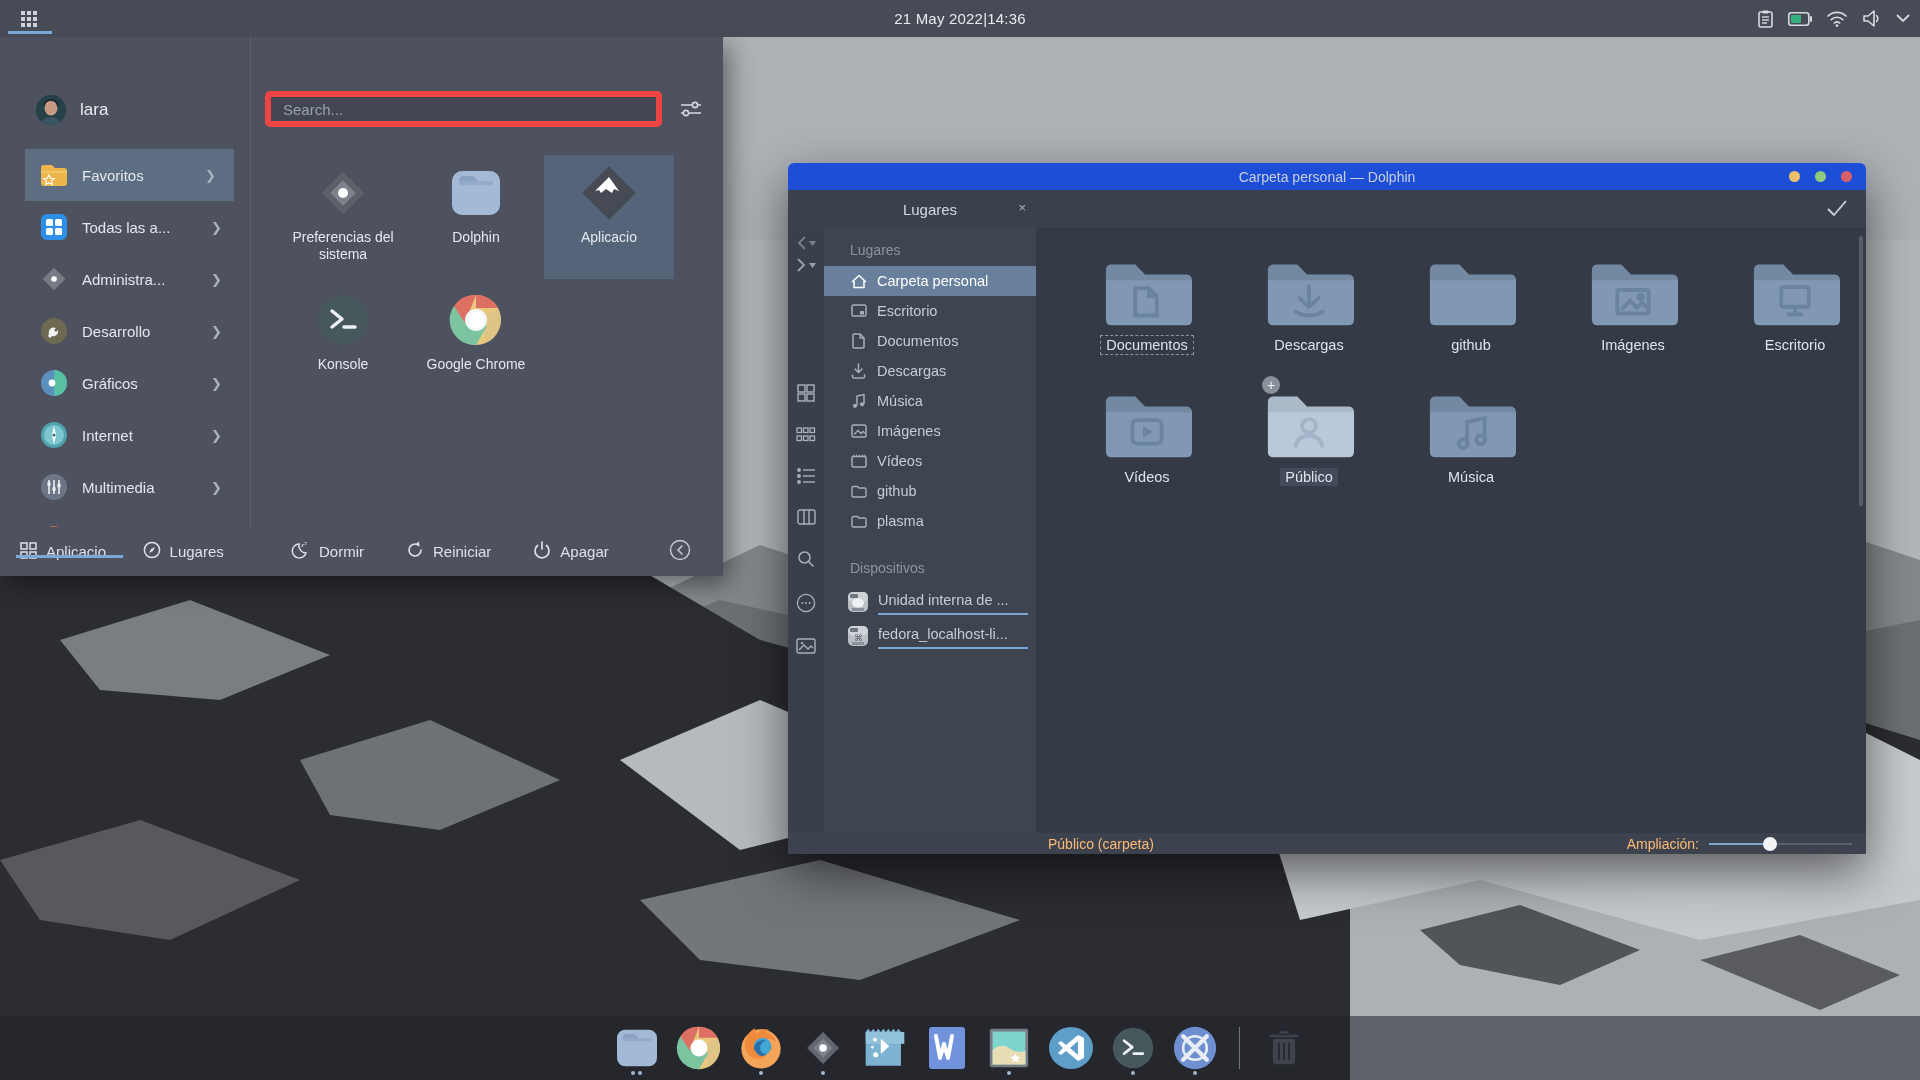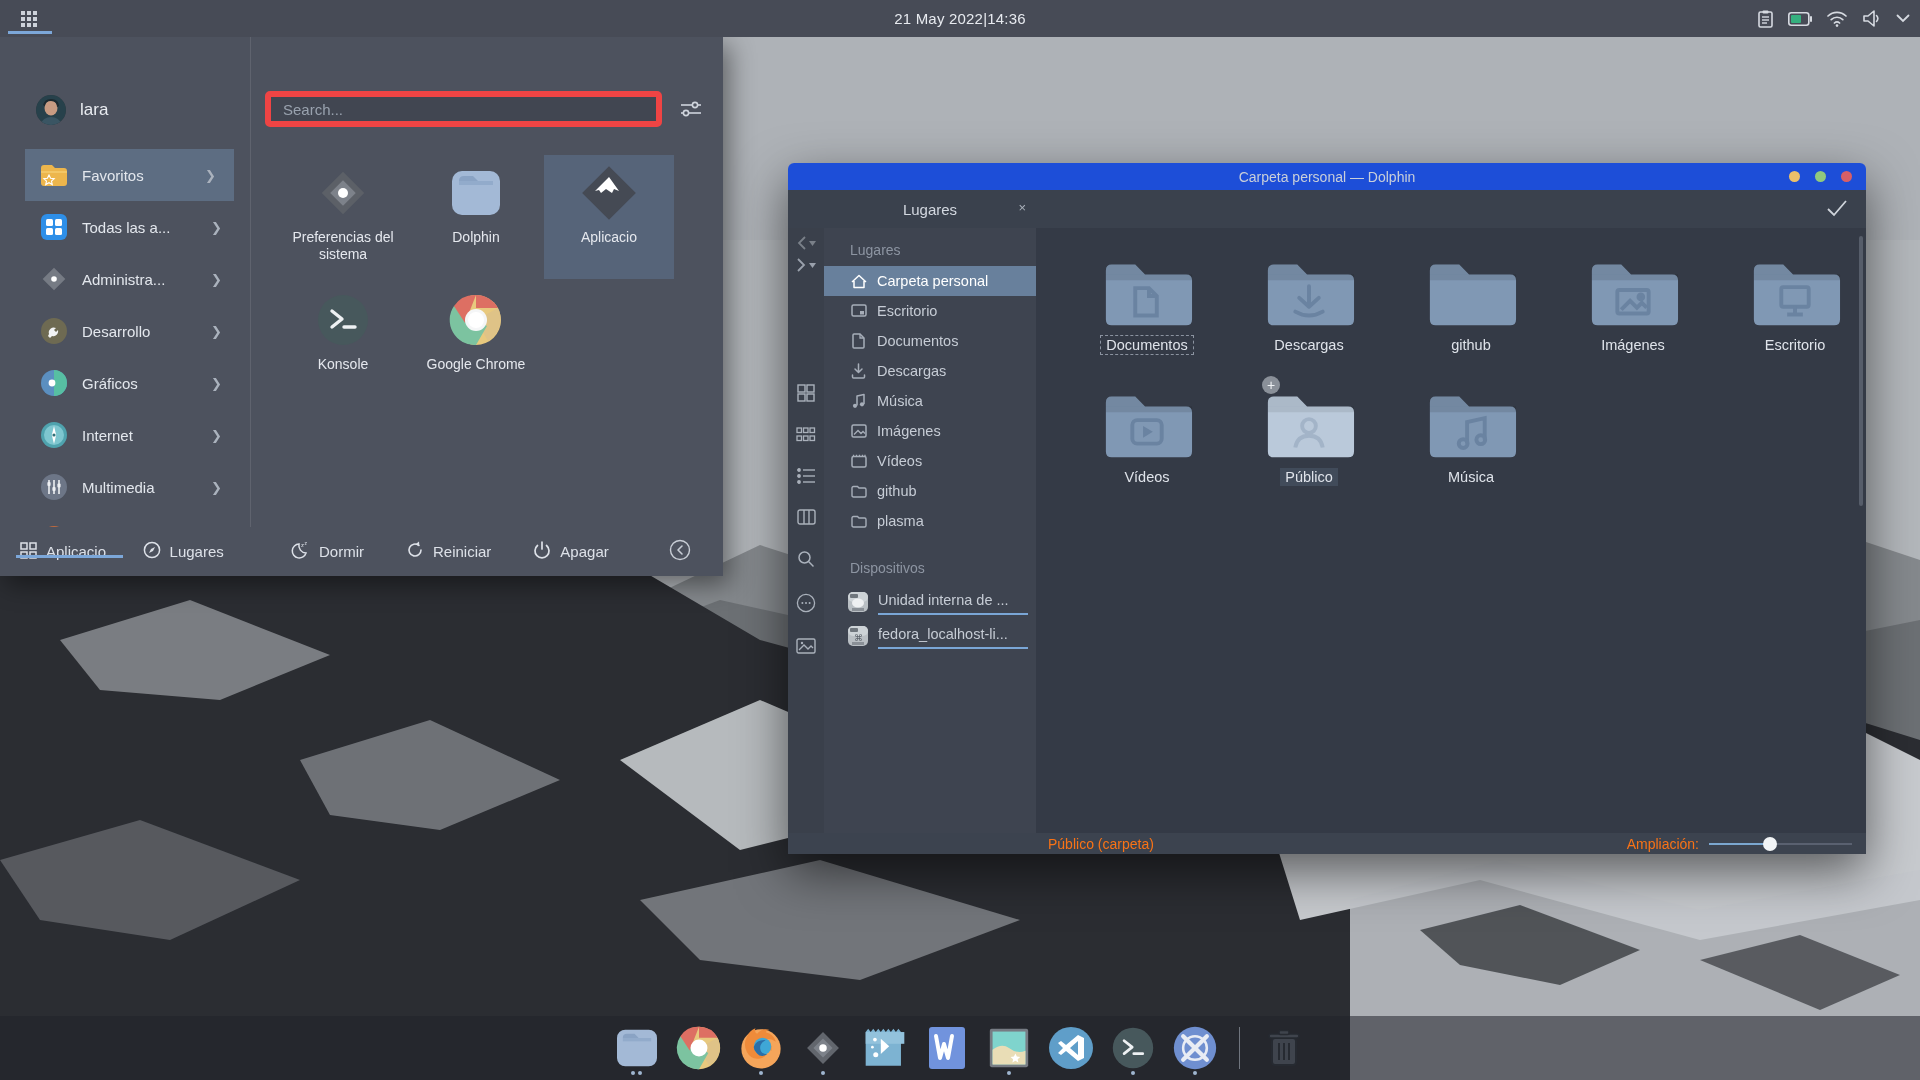--- a/index.html
+++ b/index.html
@@ -99,21 +99,21 @@
   .folder-cell { display:flex; flex-direction:column; align-items:center; position:relative; }
   .folder-svg { width:94px; height:78px; color:#8098b4; }
   .folder-cell.light .folder-svg { color:#bac9da; }
   .folder-label { margin-top:4px; font-size:14.5px; color:#dfe3ea; padding:1px 5px; }
   .folder-label.cut { outline:1px dashed #8b93a0; }
   .folder-label.hl { background:#414b5a; }
   .plus-badge { position:absolute; left:34px; top:-10px; width:18px; height:18px; border-radius:50%;
     background:#8a9099; color:#eef1f4; font-size:14px; line-height:18px; text-align:center; }
 
   #statusbar { position:absolute; left:0; bottom:0; width:100%; height:21px; background:#3c434f;
-    display:flex; align-items:center; color:#f97316; font-size:14px; }
+    display:flex; align-items:center; color:#fdba74; font-size:14px; }
   #status-text { margin-left:260px; }
   #zoom-widget { position:absolute; right:14px; display:flex; align-items:center; gap:10px; }
   #zoom-track { position:relative; width:143px; height:2px; background:#5a6170; }
   #zoom-fill { position:absolute; left:0; top:0; height:2px; width:60px; background:#7ba7d0; }
   #zoom-thumb { position:absolute; left:54px; top:-6px; width:14px; height:14px; border-radius:50%; background:#f2f4f6; }
 
   
   #dock { position:absolute; left:0; bottom:0; width:1920px; height:64px;
     background:rgba(32,35,42,.55); z-index:25; display:flex; align-items:center; justify-content:center; gap:10px; }
   .dock-item { width:52px; height:56px; display:flex; flex-direction:column; align-items:center; justify-content:center; position:relative; }

